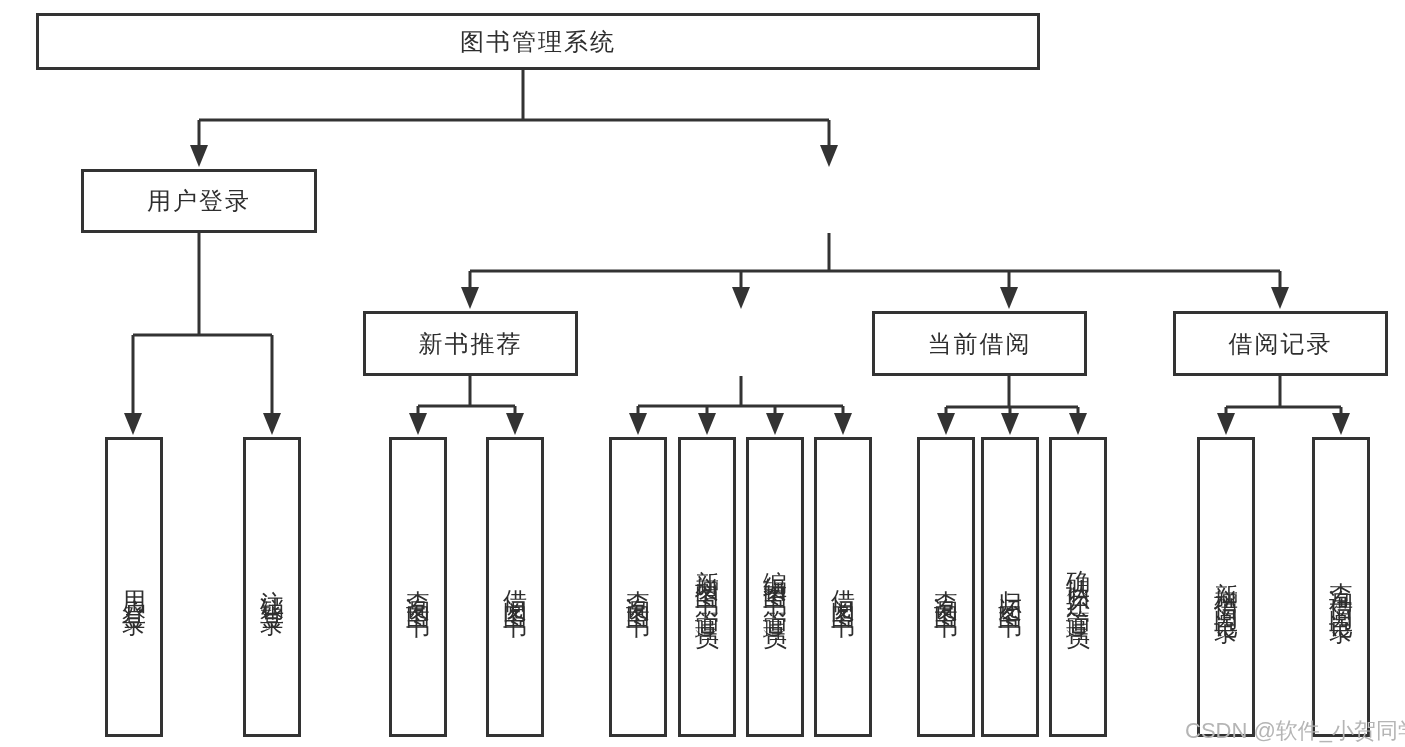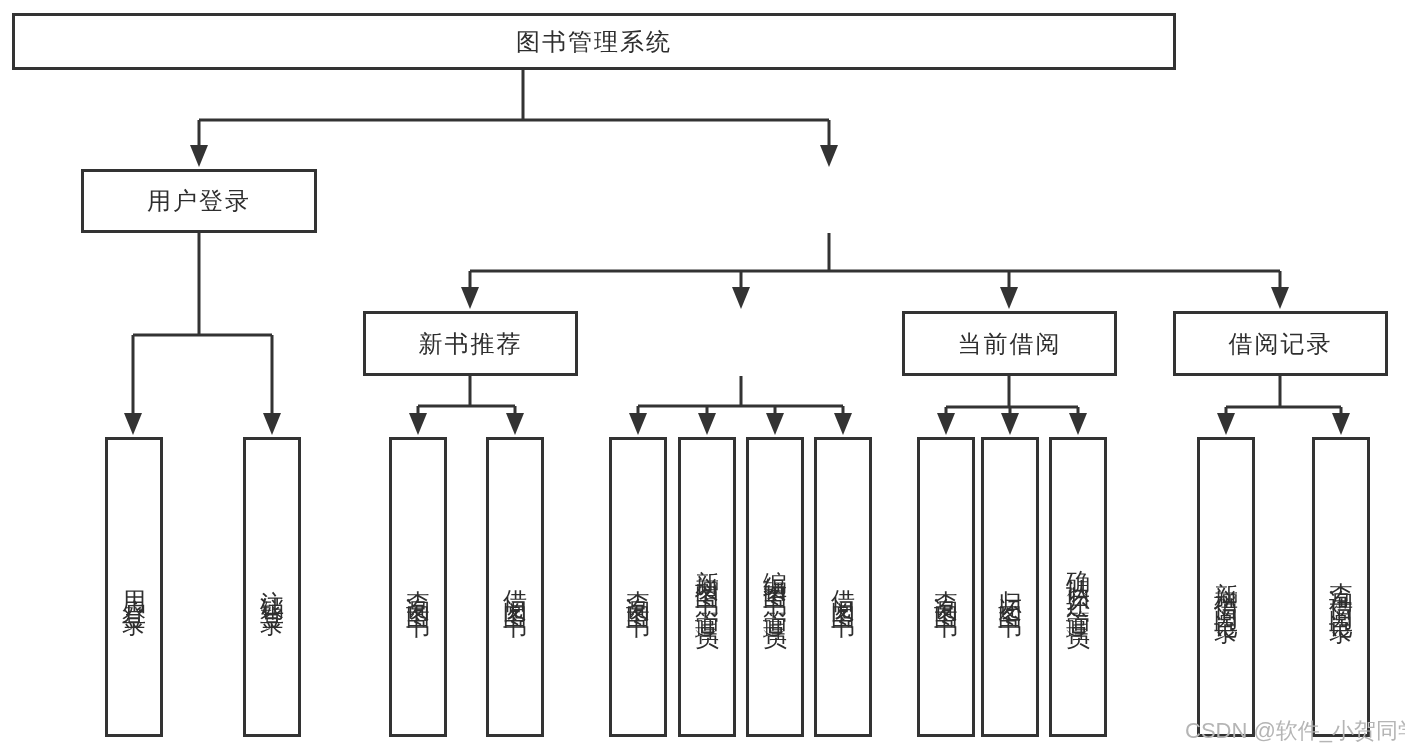--- a/index.html
+++ b/index.html
@@ -22,27 +22,27 @@
     box-sizing: border-box;
     border: 3px solid #333333;
     background: #ffffff;
     display: flex;
     align-items: center;
     justify-content: center;
     color: #2e2e2e;
     z-index: 2;
   }
   .node.h { font-size: 24px; letter-spacing: 2px; }
-  .node.root  { left: 12px;  top: 13px;  width: 1164px; height: 57px; }
+  .node.root  { left: 36px;  top: 13px;  width: 1004px; height: 57px; }
   .node.l2a   { left: 81px;  top: 169px; width: 236px;  height: 64px; }
   .node.l2b   { left: 712px; top: 169px; width: 235px;  height: 64px; }
   .node.l3    { top: 311px; height: 65px; }
   .node.l3a   { left: 363px;  width: 215px; }
   .node.l3b   { left: 633px;  width: 217px; }
-  .node.l3c   { left: 902px;  width: 215px; }
+  .node.l3c   { left: 872px;  width: 215px; }
   .node.l3d   { left: 1173px; width: 215px; }
   .node.leaf  { top: 437px; width: 58px; height: 300px; }
   .leaf span {
     writing-mode: vertical-rl;
     text-orientation: mixed;
     font-size: 24px;
     letter-spacing: 8px;
     line-height: 1.0;
     white-space: nowrap;
     color: #2e2e2e;

